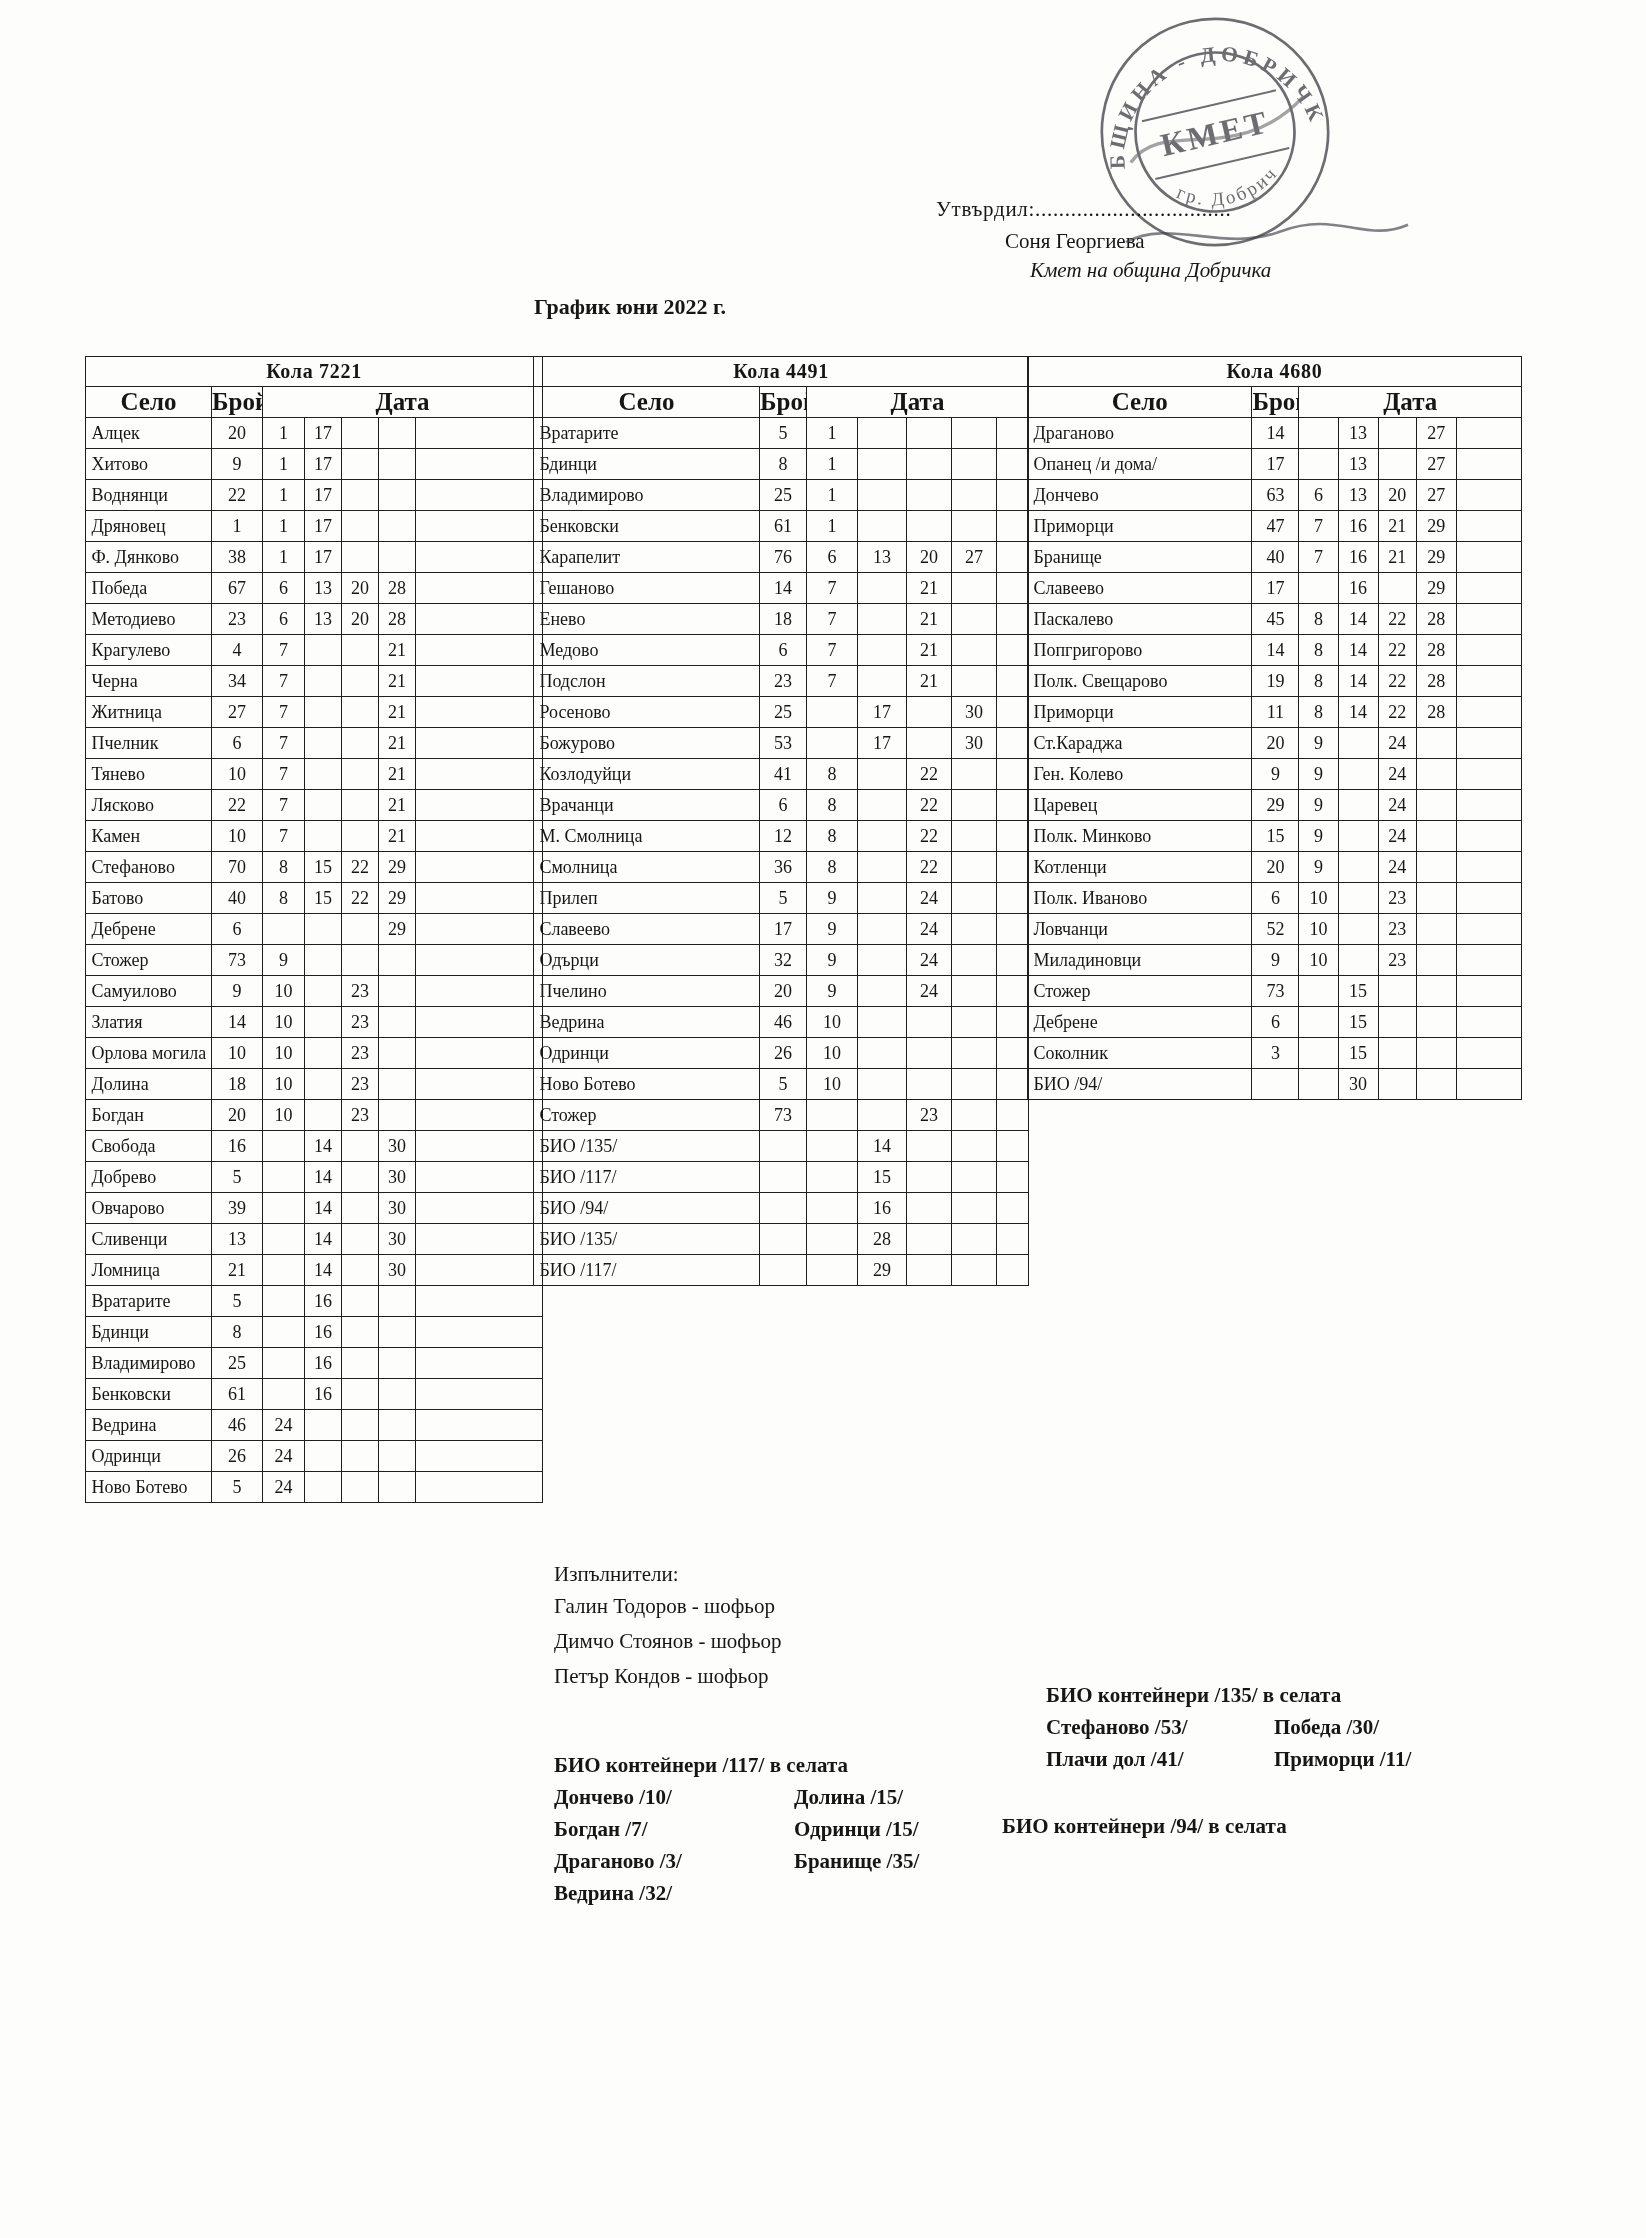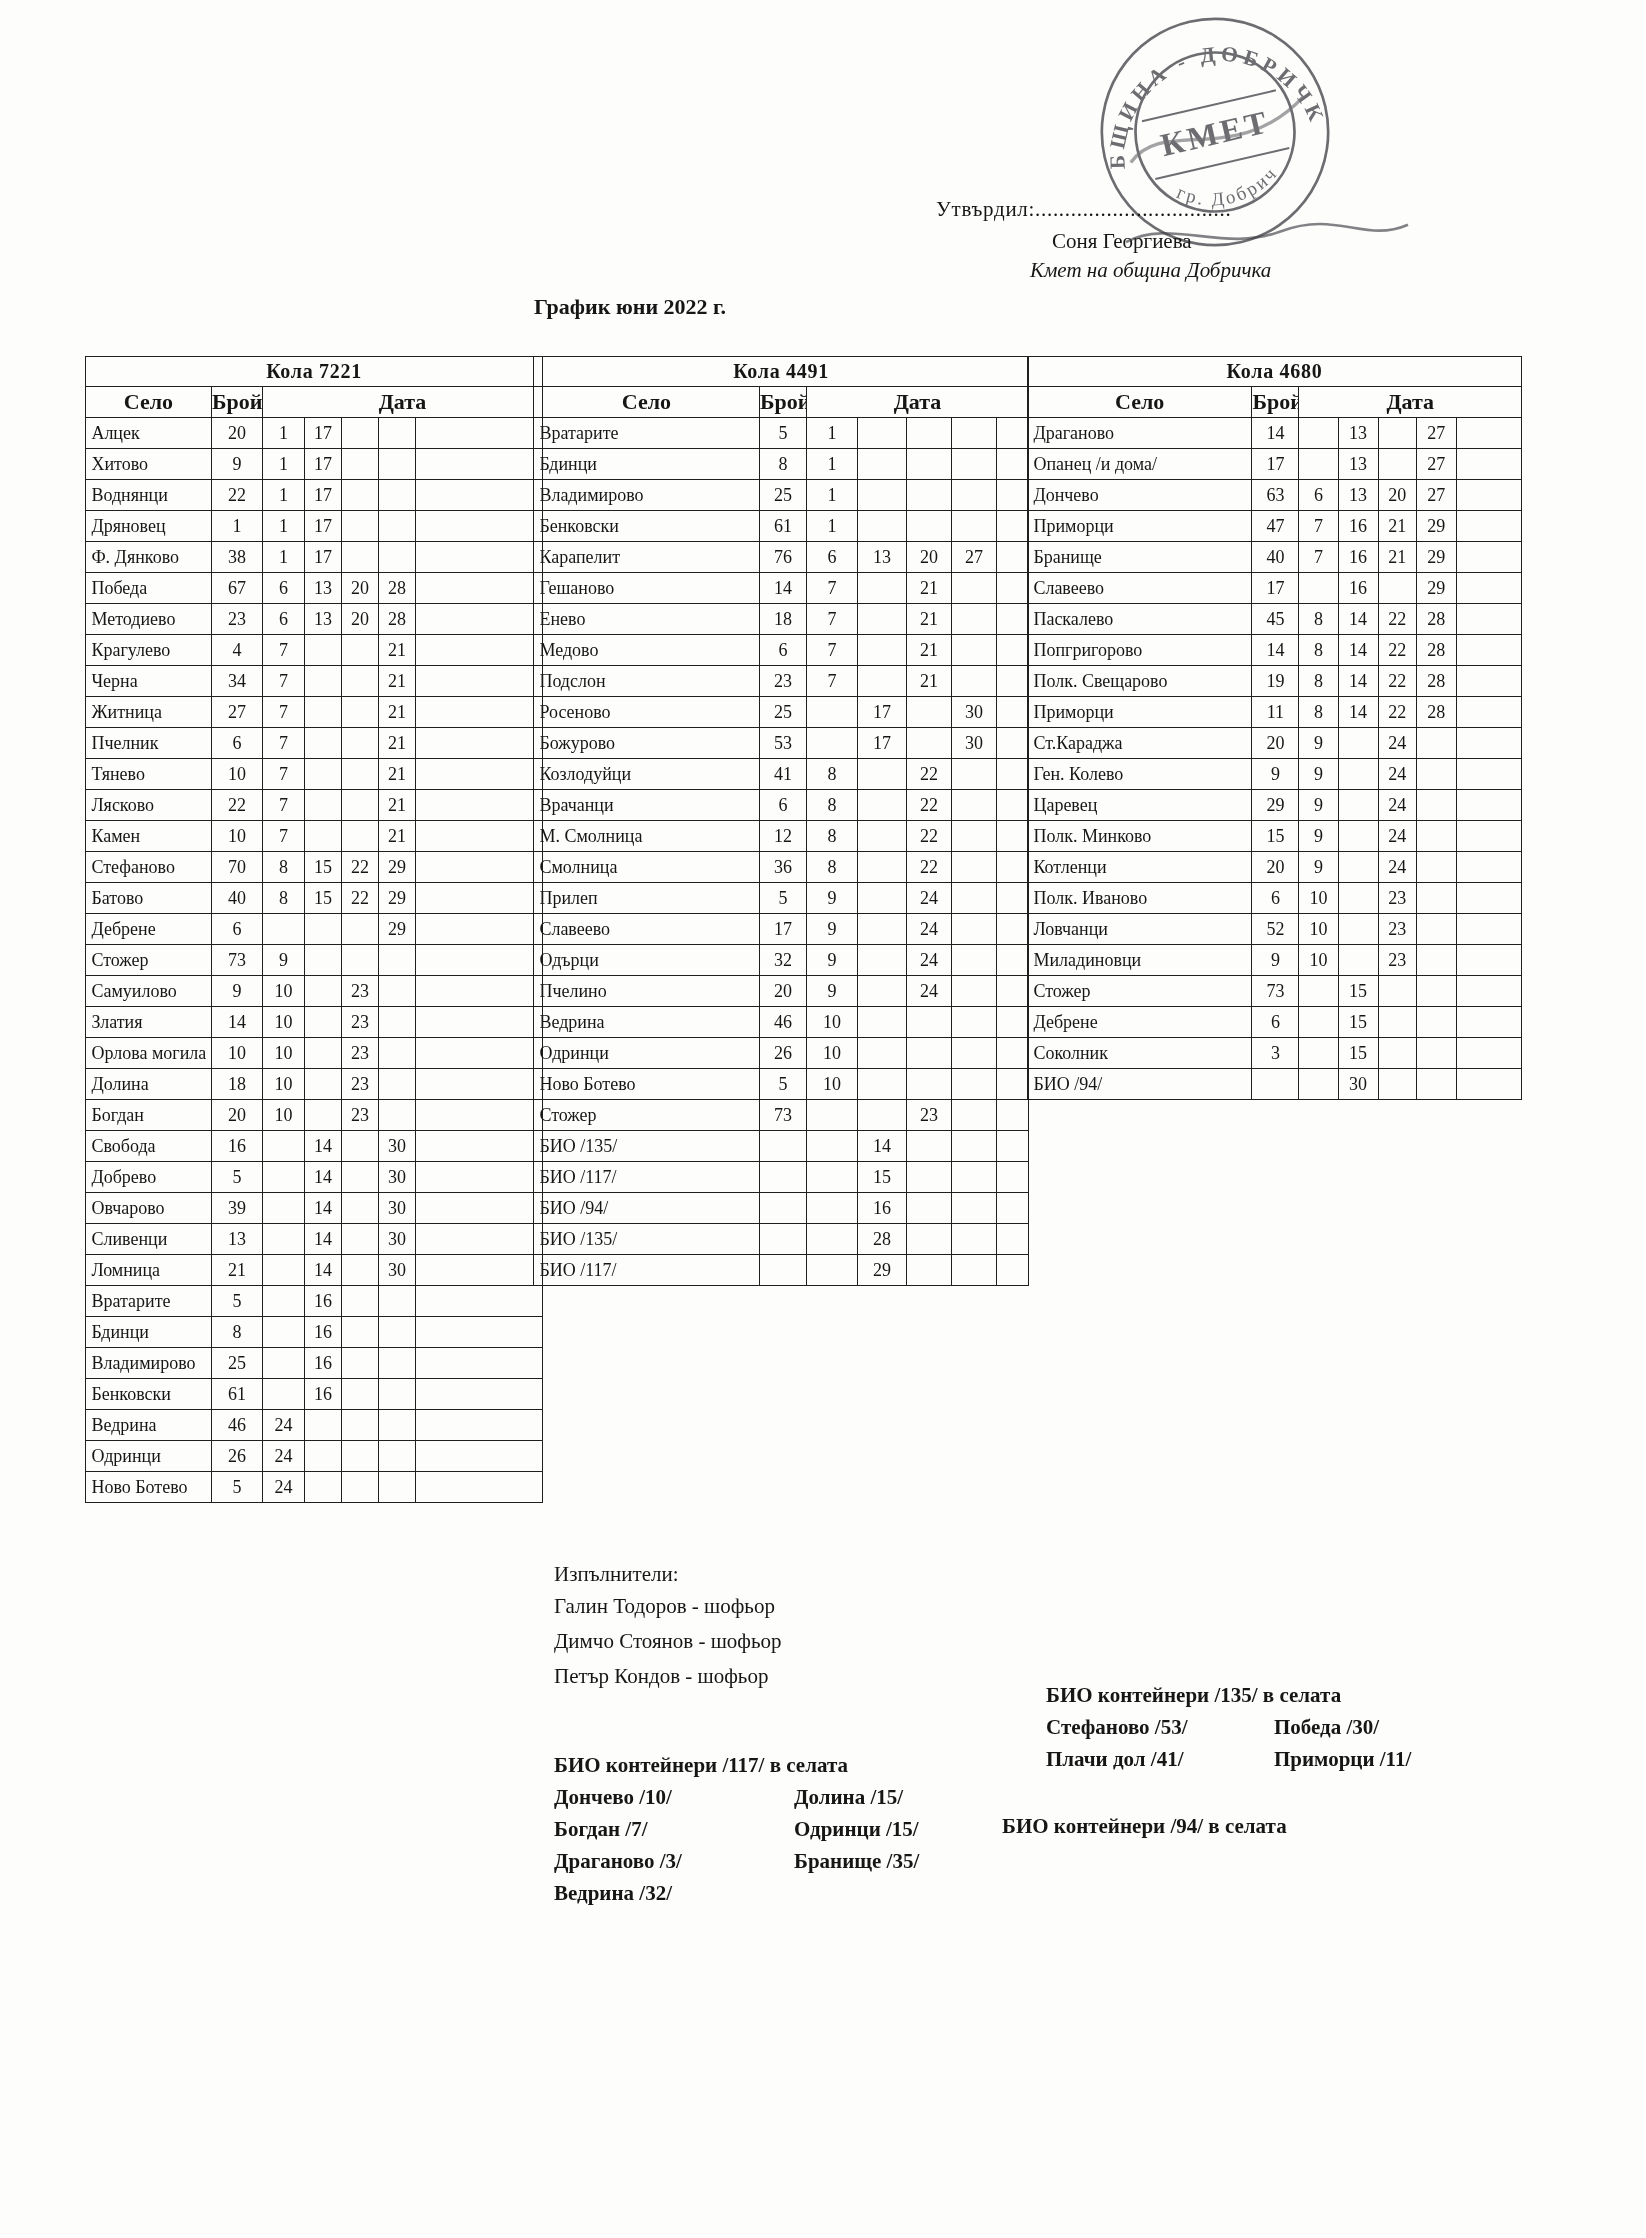--- a/index.html
+++ b/index.html
@@ -3,35 +3,35 @@
 <meta charset="utf-8">
 <style>
   *{box-sizing:border-box;margin:0;padding:0;}
   body{margin:0;background:#9a9a9a;}
   .page{position:relative;width:1646px;height:2239px;background:#fdfdfb;
         font-family:"Liberation Serif",serif;color:#161616;overflow:hidden;}
 
   
   .approval{position:absolute;left:936px;top:197px;font-size:21px;}
   .approve-line{letter-spacing:0.7px;}
-  .signer{margin-left:116px;margin-top:6.7px;}
+  .signer{margin-left:69px;margin-top:6.7px;}
   .signer-title{margin-left:94px;margin-top:4px;font-style:italic;}
 
   
   .doc-title{position:absolute;left:534px;top:294px;font-size:22px;font-weight:bold;}
 
   
   .tbl{position:absolute;}
   #t0{left:76px;top:356px;width:456px;padding-left:9px;}
   #t1{left:533px;top:356px;width:494px;}
   #t2{left:1027px;top:356px;width:495px;}
   .sched{border-collapse:collapse;table-layout:fixed;width:100%;}
   .sched th,.sched td{border:1.3px solid #1f1f1f;height:31px;font-size:18px;line-height:1.05;
                       overflow:hidden;white-space:nowrap;}
-  .sched th{font-weight:bold;text-align:center;font-size:22px;}
+  .sched th{font-weight:bold;text-align:center;font-size:25px;}
   .sched th.t-title{font-size:20px;height:30px;letter-spacing:0.7px;}
   .sched td.v{text-align:left;padding:0 2.7px 0 5.4px;}
   .sched td.c,.sched td.d{text-align:center;}
 
   
   .note-h{font-size:21px;line-height:30px;}
   .executors{position:absolute;left:554px;top:1559px;}
   .exec-items div{font-size:21px;line-height:35px;}
   .bio{position:absolute;font-weight:bold;}
   .bio135{left:1046px;top:1680px;}

